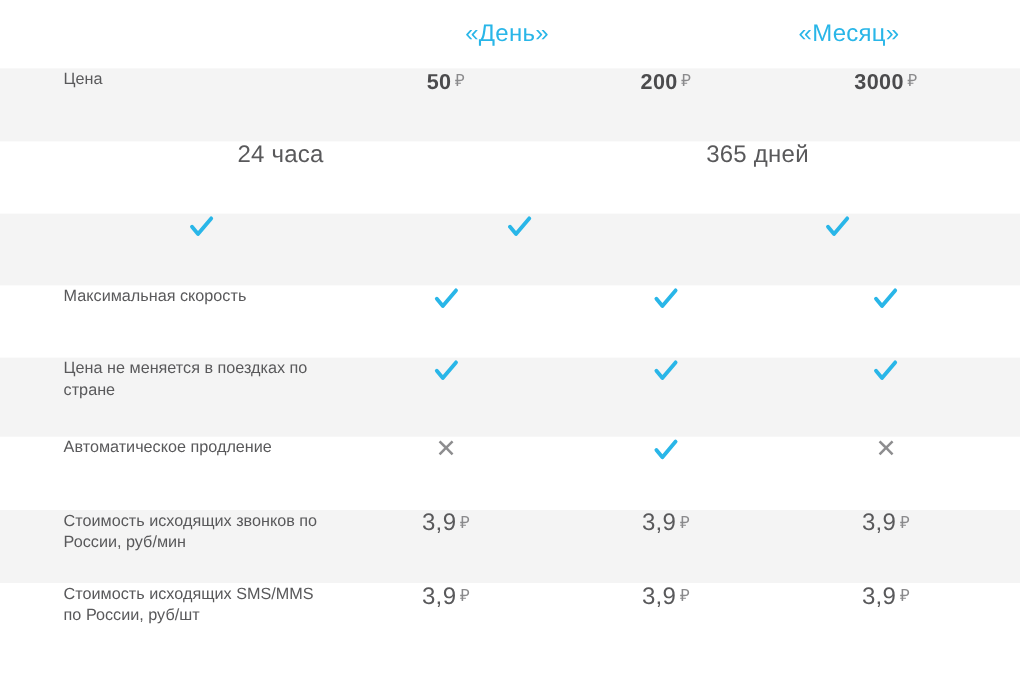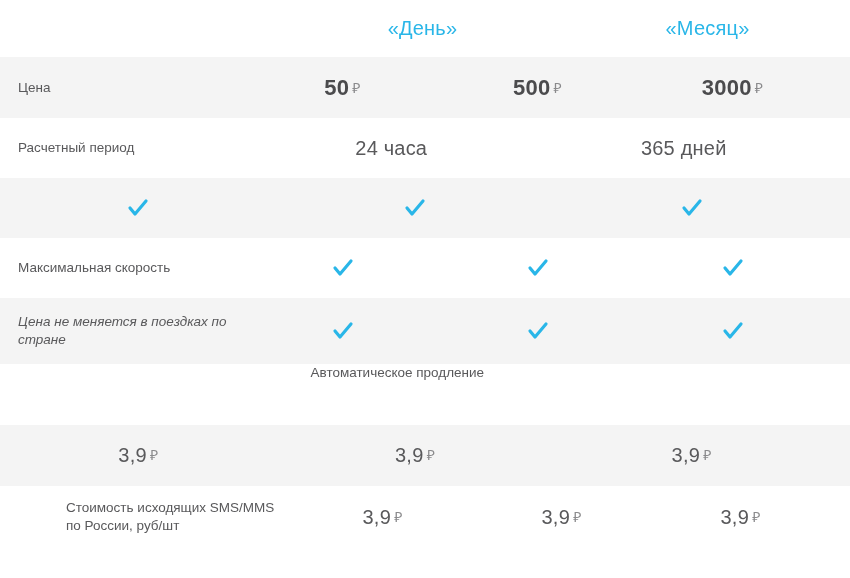--- a/index.html
+++ b/index.html
@@ -42,21 +42,22 @@
     box-sizing: border-box;
   }
   .plan-title {
     color: #29b6e8;
     font-size: 20px;
     font-weight: normal;
     letter-spacing: 0.2px;
   }
   .row {
     display: flex;
-    align-items: center;
+    align-items: flex-start;
+    padding-left: 35px;
     padding-right: 20px;
     box-sizing: border-box;
   }
   .row.shaded {
     background: #f4f4f4;
   }
   .row.plain {
     background: #ffffff;
   }
   .row-label {
@@ -64,21 +65,21 @@
     color: #59595b;
     line-height: 18px;
   }
   .cell-value {
     font-size: 20px;
     color: #59595b;
     letter-spacing: 0.3px;
   }
   .cell-value .big {
     font-weight: bold;
-    font-size: 22px;
+    font-size: 18px;
     color: #4b4b4d;
   }
   .cell-value .rub {
     font-size: 14px;
     color: #8a8a8c;
     margin-left: 3px;
     position: relative;
     top: -2px;
   }
   .cell-value.plain-text {
@@ -103,24 +104,24 @@
   .icon-wrap {
     display: flex;
     justify-content: center;
     align-items: center;
     height: 22px;
   }
   .r-price { height: 61px; }
   .r-period { height: 60px; }
   .r-traffic { height: 60px; }
   .r-speed { height: 60px; }
-  .r-roaming { height: 66px; font-style: italic; }
-  .r-auto { height: 61px; flex-direction: column; }
+  .r-roaming { height: 66px; }
+  .r-auto { height: 61px; }
   .r-calls { height: 61px; }
-  .r-sms { height: 62px; margin-left: 48px; }
+  .r-sms { height: 62px; }
 </style>
 </head>
 <body>
 
 <div class="tariff-table">
 
   <div class="header-row">
     <div class="col-label"></div>
     <div class="col-plan">
       <span class="plan-title">«День»</span>
@@ -129,29 +130,28 @@
       <span class="plan-title">«Месяц»</span>
     </div>
   </div>
 
   <div class="row shaded r-price">
     <div class="col-label row-label">Цена</div>
     <div class="col-plan cell-value">
       <span class="big">50</span><span class="rub">₽</span>
     </div>
     <div class="col-plan cell-value">
-      <span class="big">500</span><span class="rub">₽</span>
+      <span class="big">200</span><span class="rub">₽</span>
     </div>
     <div class="col-plan cell-value">
       <span class="big">3000</span><span class="rub">₽</span>
     </div>
   </div>
 
   <div class="row plain r-period">
-    <div class="col-label row-label">Расчетный период</div>
     <div class="col-plan cell-value plain-text">24 часа</div>
     <div class="col-plan cell-value plain-text">365 дней</div>
   </div>
 
   <div class="row shaded r-traffic">
     <div class="col-plan">
       <div class="icon-wrap">
           <span class="check">
             <svg width="22" height="22" viewBox="0 0 22 22">
               <path d="M3 11 L8 17 L19 4" stroke="#29b6e8" stroke-width="3.2" fill="none" stroke-linecap="round" stroke-linejoin="round"></path>
@@ -258,20 +258,21 @@
         </div>
     </div>
     <div class="col-plan">
       <div class="icon-wrap">
           <span class="cross">✕</span>
         </div>
     </div>
   </div>
 
   <div class="row shaded r-calls">
+    <div class="col-label row-label">Стоимость исходящих звонков по России, руб/мин</div>
     <div class="col-plan cell-value">
       <span>3,9</span><span class="rub">₽</span>
     </div>
     <div class="col-plan cell-value">
       <span>3,9</span><span class="rub">₽</span>
     </div>
     <div class="col-plan cell-value">
       <span>3,9</span><span class="rub">₽</span>
     </div>
   </div>

